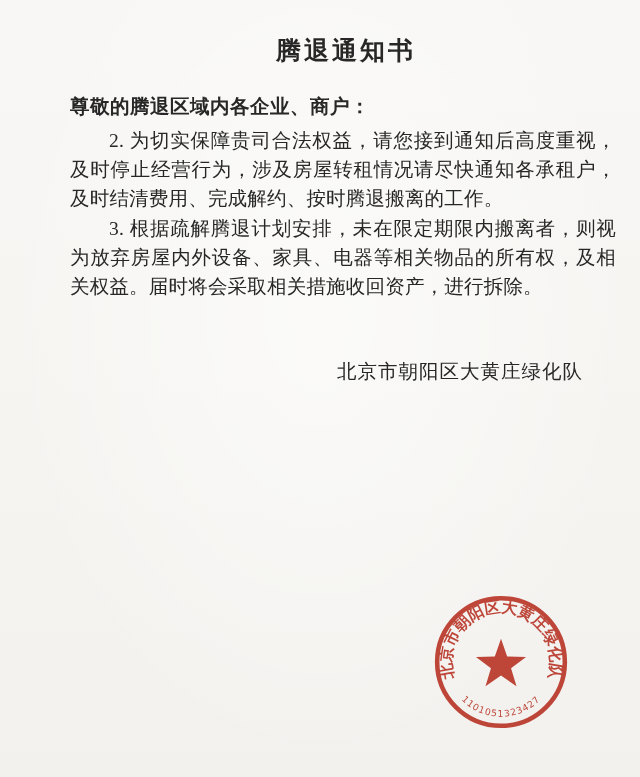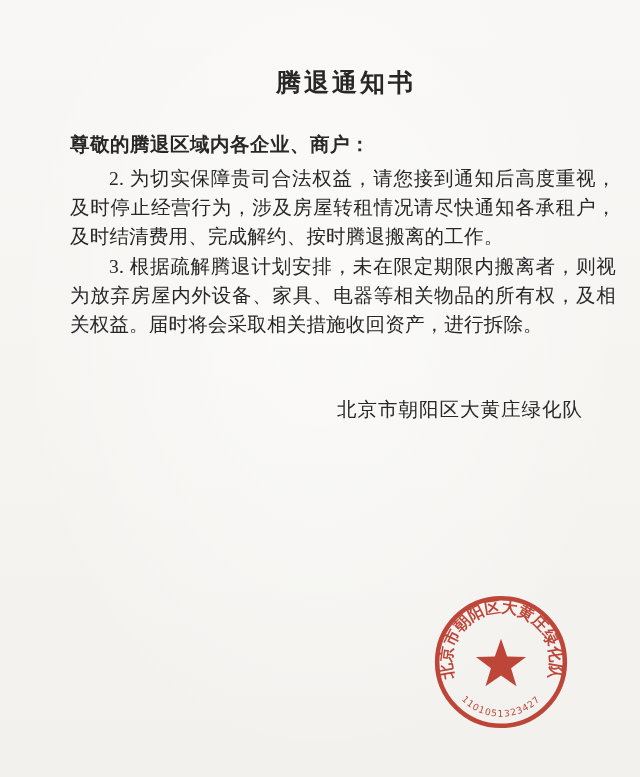--- a/index.html
+++ b/index.html
@@ -13,33 +13,33 @@
     position: relative;
     width: 640px; height: 777px;
     background:
       radial-gradient(ellipse at 50% 40%, rgba(255,255,255,0.55), rgba(255,255,255,0) 70%),
       linear-gradient(180deg, #f8f7f5 0%, #f5f4f1 55%, #f2f1ee 100%);
     color: #272727;
     box-sizing: border-box;
   }
   .doc-title {
     margin: 0 0 0 52px;
-    padding-top: 66px;
+    padding-top: 34px;
     text-align: center;
     font-size: 25px;
     font-weight: bold;
     letter-spacing: 3px;
     line-height: 34px;
   }
   .content {
     margin: 0 34px 0 70px;
     width: 546px;
   }
   .salutation {
-    margin-top: 30px;
+    margin-top: 24px;
     margin-bottom: 5px;
     font-weight: bold;
     font-size: 19.5px;
     line-height: 29px;
     letter-spacing: 0.5px;
   }
   .body-par {
     margin: 0;
     font-size: 19.5px;
     line-height: 29.2px;

